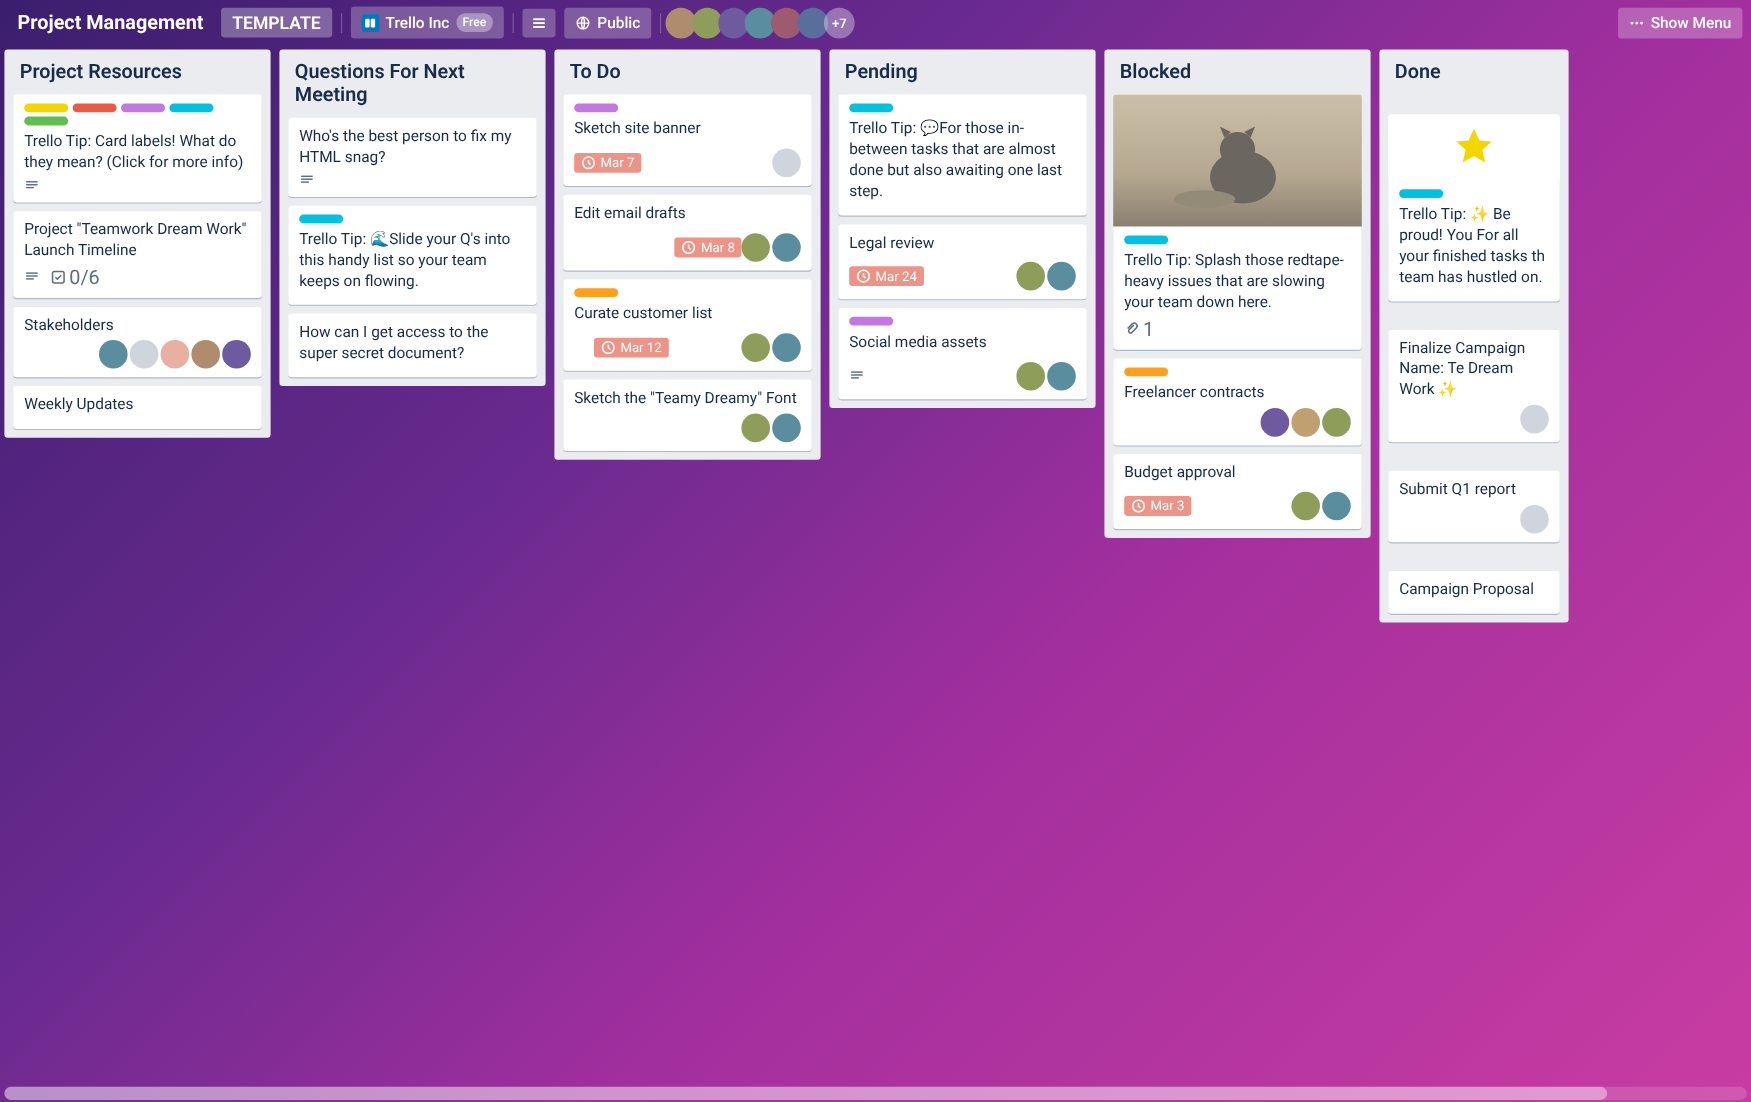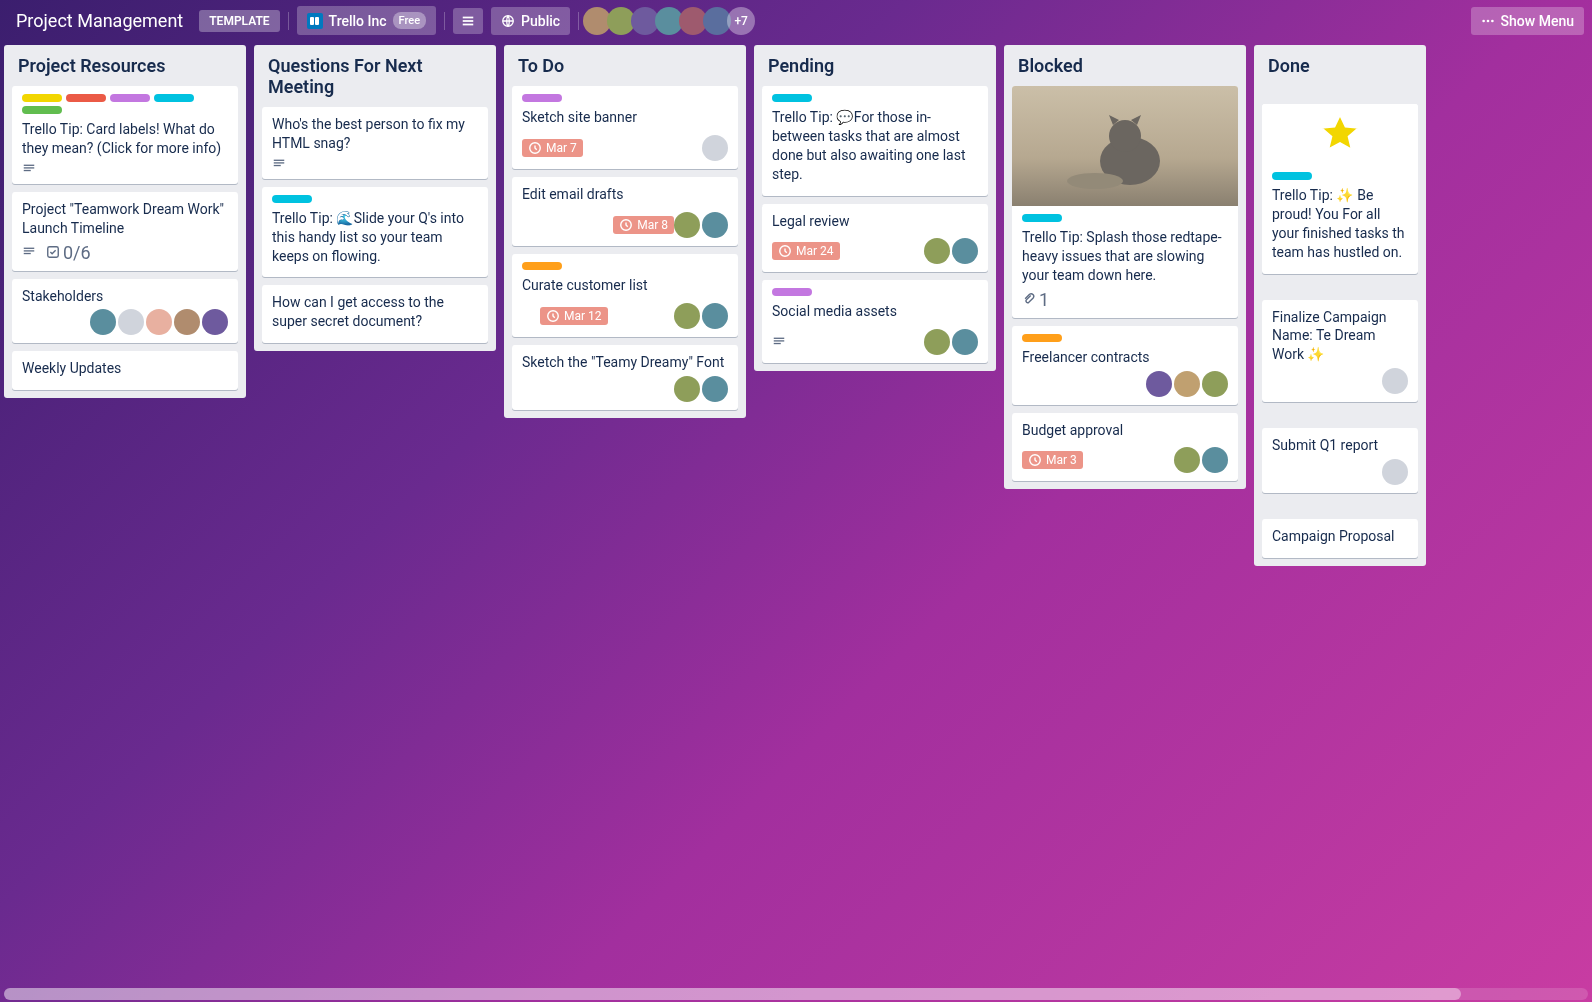--- a/index.html
+++ b/index.html
@@ -1,21 +1,21 @@
 <!DOCTYPE html>
 <html><head>
 <meta charset="utf-8">
 <style>
 * { margin:0; padding:0; box-sizing:border-box; font-family:-apple-system,BlinkMacSystemFont,"Segoe UI",Roboto,Helvetica,Arial,sans-serif; }
 html,body { width:1592px; height:1002px; overflow:hidden; }
 body { background:linear-gradient(135deg,#3b1e6e 0%,#6a2a8f 35%,#a22f9e 60%,#c83ca2 100%); position:relative; }
 
 .board-header { display:flex; align-items:center; padding:6px 8px; gap:8px; }
-.board-name { color:#fff; font-size:18px; font-weight:400; padding:0 8px; white-space:nowrap; }
-.badge { background:rgba(255,255,255,.3); color:#fff; font-size:12px; font-weight:600; padding:4px 10px; border-radius:3px; cursor:pointer; }
+.board-name { color:#fff; font-size:18px; font-weight:700; padding:0 8px; white-space:nowrap; }
+.badge { background:rgba(255,255,255,.3); color:#fff; font-size:16px; font-weight:600; padding:4px 10px; border-radius:3px; cursor:pointer; }
 .divider { width:1px; height:18px; background:rgba(255,255,255,.25); }
 .hdr-btn { display:flex; align-items:center; gap:6px; background:rgba(255,255,255,.25); color:#fff; font-size:14px; font-weight:500; padding:6px 10px; border-radius:3px; cursor:pointer; }
 .hdr-btn .logo { width:16px; height:16px; background:#0079bf; border-radius:2px; display:flex; align-items:center; justify-content:center; }
 .hdr-btn .logo::before { content:""; width:4px; height:8px; background:#fff; border-radius:1px; box-shadow:5px 0 0 #fff; display:block; margin-left:-5px; }
 .pill { font-size:11px; background:rgba(255,255,255,.35); padding:2px 6px; border-radius:8px; }
 .avatar-stack { display:flex; align-items:center; }
 .avatar { width:28px; height:28px; border-radius:50%; border:0; margin-left:-4px; background:#888; display:flex; align-items:center; justify-content:center; font-size:11px; color:#fff; }
 .avatar.extra { background:rgba(255,255,255,.35); font-size:12px; font-weight:500; }
 .spacer { flex:1; }
 

